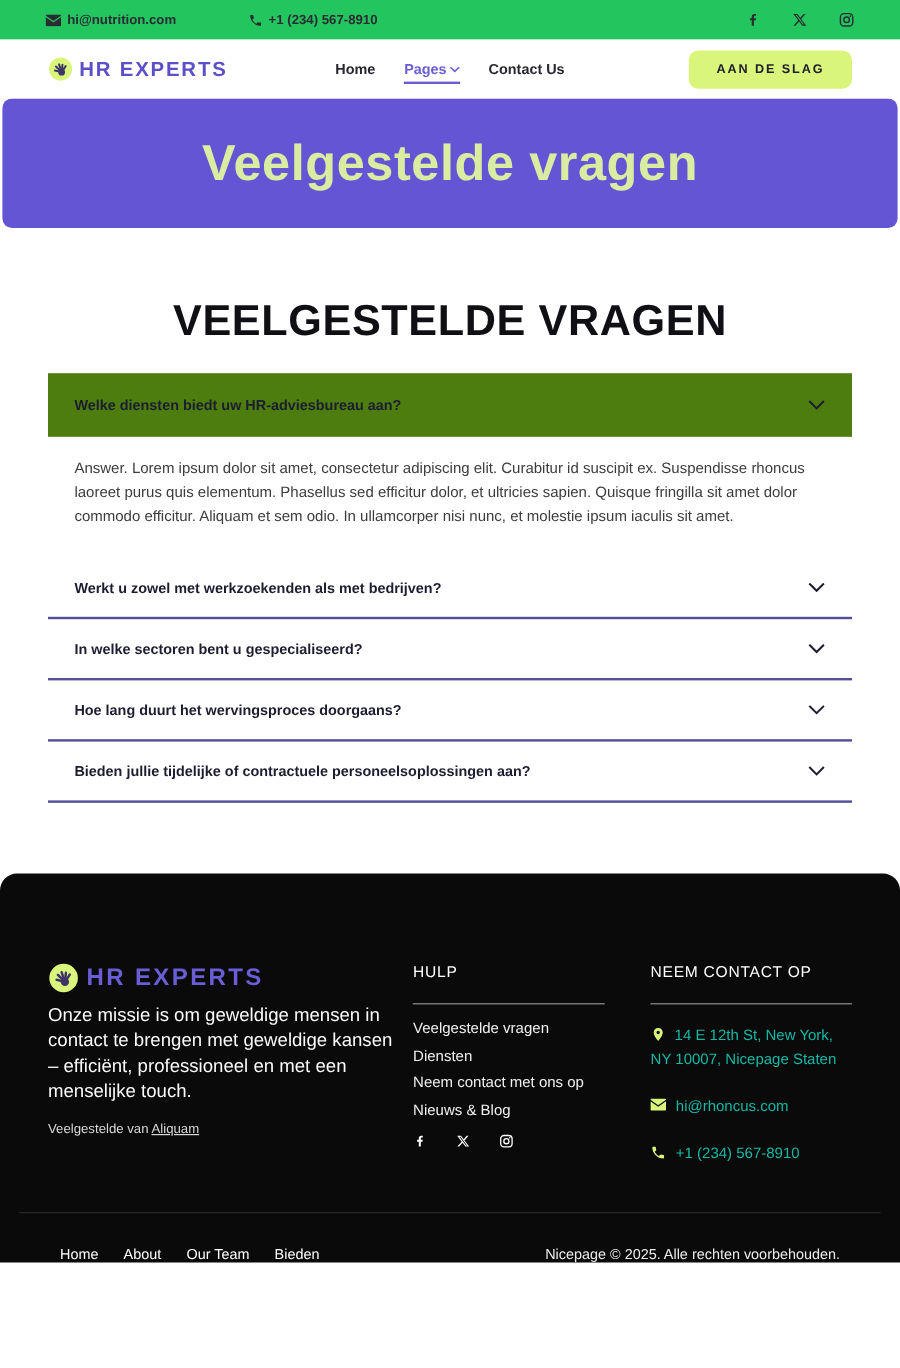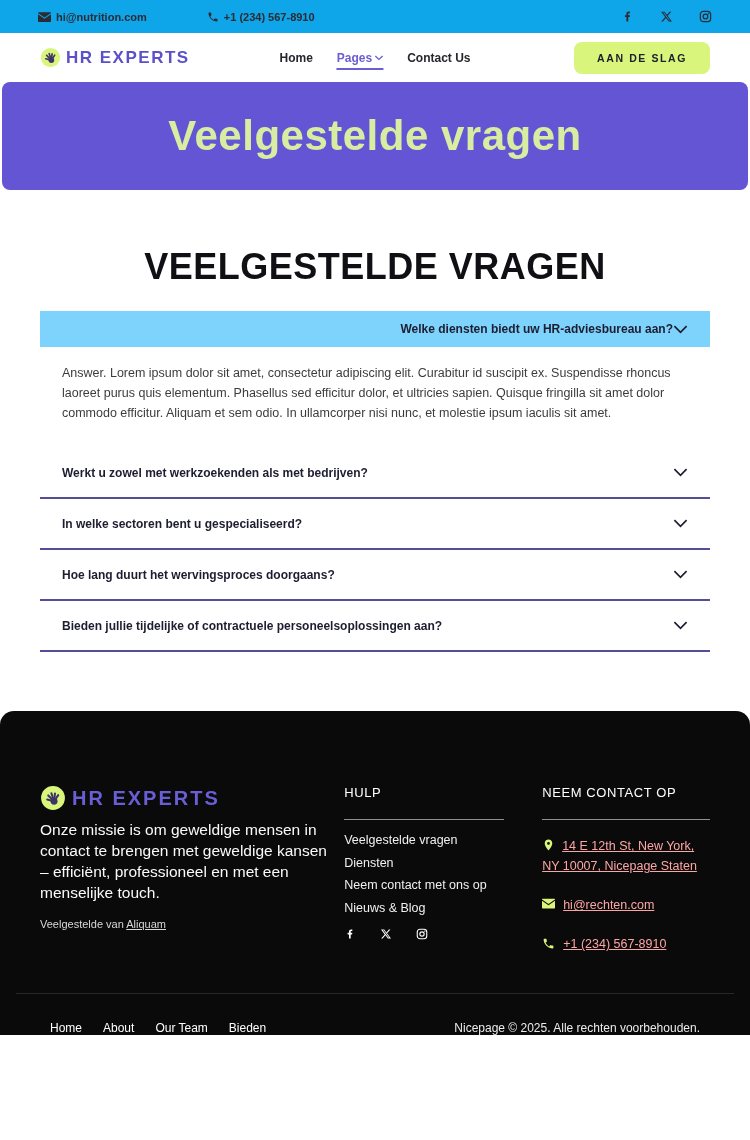--- a/index.html
+++ b/index.html
@@ -5,21 +5,21 @@
   * { margin:0; padding:0; box-sizing:border-box; }
   html,body { width:750px; }
   body {
     font-family:"Liberation Sans", sans-serif;
     background:#ffffff;
     width:750px; height:1140px; overflow:hidden;
     color:#1d1d30;
   }
   
   .topbar {
-    height:33px; background:#0ea5e9;
+    height:33px; background:#22c55e;
     display:flex; align-items:center;
     padding:0 38px; font-size:11px; font-weight:700; color:#2b2b33;
   }
   .topbar-item { display:flex; align-items:center; gap:5px; color:#2b2b33; text-decoration:none; cursor:pointer; }
   .topbar-phone { margin-left:60px; }
   .topbar-social { margin-left:auto; display:flex; align-items:center; gap:26px; }
   .soc { width:13px; height:13px; display:inline-flex; cursor:pointer; color:#2b2b33; }
   .soc svg { width:100%; height:100%; }
   .ico { display:inline-flex; }
   
@@ -50,21 +50,21 @@
   .hero {
     height:108px; margin:0 2px; background:#6355d4; border-radius:8px;
     display:flex; align-items:center; justify-content:center;
   }
   .hero-title { font-size:42px; font-weight:700; color:#d8eda1; letter-spacing:0.5px; }
   
   .main { padding:56px 40px 0; }
   .page-heading { text-align:center; font-size:36px; font-weight:800; letter-spacing:0.5px; color:#101014; }
   .faq { margin-top:23px; }
   .faq-q-open {
-    height:36px; background:#7dd3fc; display:flex; align-items:center; justify-content:flex-end;
+    height:53px; background:#4d7c0f; display:flex; align-items:center; justify-content:space-between;
     padding:0 22px; cursor:pointer;
   }
   .faq-q-text { font-size:12px; font-weight:700; color:#1d1d30; }
   .chev { width:15px; height:9px; color:#1d1d30; display:inline-flex; flex:none; }
   .chev svg { width:100%; height:100%; }
   .faq-answer { padding:17px 22px 0; font-size:12.5px; line-height:1.58; color:#3c3c3c; }
   .faq-list { margin-top:25px; }
   .faq-row {
     height:51px; display:flex; align-items:center; justify-content:space-between;
     padding:0 22px; border-bottom:2px solid #534e96; cursor:pointer;
@@ -85,21 +85,21 @@
   .fcol-links { width:162px; margin-left:8px; }
   .fcol-contact { width:170px; margin-left:38px; }
   .fcol-title {
     font-size:13px; letter-spacing:0.6px; color:#ffffff; font-weight:400;
     padding-bottom:19px; border-bottom:1px solid #8f8f8f;
   }
   .flinks { margin-top:13px; list-style:none; }
   .flinks li { font-size:12.5px; color:#f0f0f0; margin-bottom:8.5px; cursor:pointer; }
   .fsocial { margin-top:13px; display:flex; gap:24px; color:#ffffff; }
   .fsocial .soc { color:#ffffff; width:12px; height:12px; }
-  .contact-row { margin-top:16px; font-size:12.5px; line-height:1.6; color:#fca5a5;text-decoration:underline; }
+  .contact-row { margin-top:16px; font-size:12.5px; line-height:1.6; color:#14b8a6; }
   .contact-row .cico { color:#d9f57c; width:13px; height:14px; display:inline-flex; vertical-align:-2px; margin-right:7px; }
   .contact-row.mail, .contact-row.tel { margin-top:19px; display:flex; align-items:center; }
   .contact-row.mail .cico, .contact-row.tel .cico { margin-right:8px; }
   .footer-divider { margin:39px 16px 0; border-top:1px solid #272727; }
   .footer-bottom { display:flex; align-items:center; padding:27px 50px 0; font-size:12px; }
   .fbottom-links { display:flex; gap:21px; }
   .fbottom-links span { color:#ffffff; cursor:pointer; }
   .copyright { margin-left:auto; color:#ececec; }
 </style>
 </head>
@@ -294,21 +294,21 @@
         </span><span>14 E 12th St, New York,</span><br>
         <span>NY 10007, Nicepage Staten</span>
       </div>
       <div class="contact-row mail">
         <span class="cico">
           <svg viewBox="0 0 24 18" width="14" height="11">
               <path fill="currentColor" d="M1 0h22c.6 0 1 .4 1 1v.4L12 10 0 1.4V1c0-.6.4-1 1-1z"></path>
               <path fill="currentColor" d="M0 3.8 12 12.4 24 3.8V17c0 .6-.4 1-1 1H1c-.6 0-1-.4-1-1V3.8z"></path>
             </svg>
         </span>
-          <span>hi@rechten.com</span>
+          <span>hi@rhoncus.com</span>
       </div>
       <div class="contact-row tel">
         <span class="cico">
           <svg viewBox="0 0 24 24" width="13" height="13">
               <path fill="currentColor" d="M6.6 10.8c1.5 2.9 3.7 5.1 6.6 6.6l2.2-2.2c.3-.3.7-.4 1-.2 1.1.4 2.4.6 3.6.6.6 0 1 .4 1 1V20c0 .6-.4 1-1 1C10.9 21 3 13.1 3 4c0-.6.4-1 1-1h3.4c.6 0 1 .4 1 1 0 1.3.2 2.5.6 3.6.1.3 0 .7-.2 1l-2.2 2.2z"></path>
             </svg>
         </span>
           <span>+1 (234) 567-8910</span>
       </div>
     </div>

